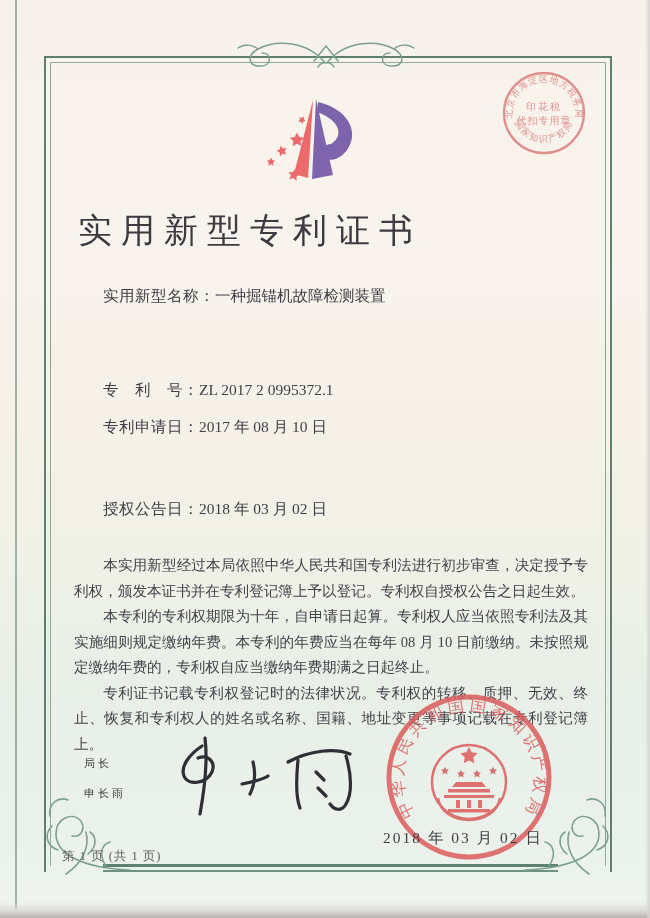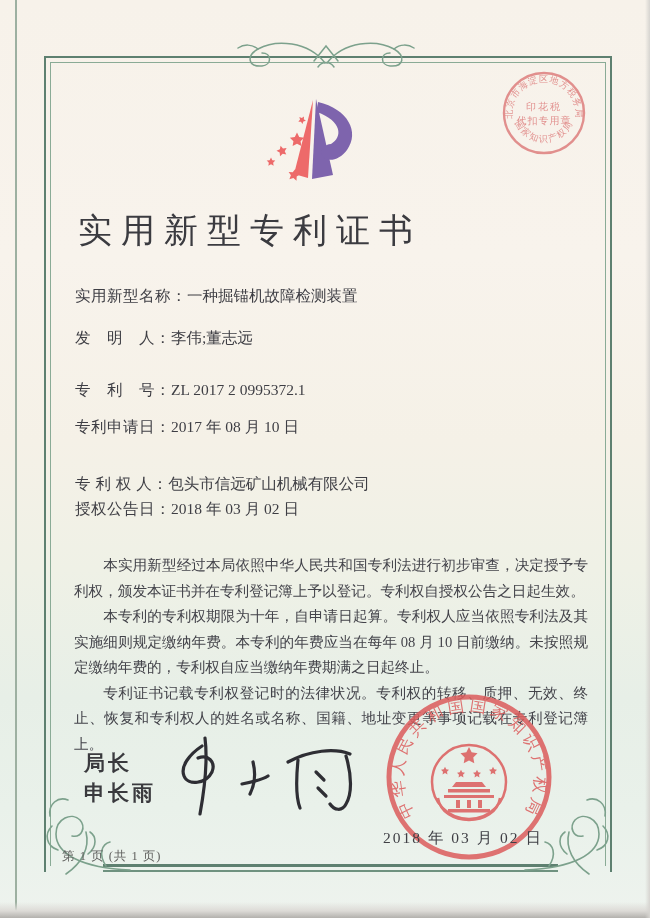--- a/index.html
+++ b/index.html
@@ -28,26 +28,26 @@
   .orn-top { left:228px; top:36px; width:196px; height:42px; }
   .orn-bl  { left:36px;  top:790px; width:96px;  height:86px; }
   .orn-br  { left:523px; top:790px; width:96px;  height:86px; transform:scaleX(-1); }
 
   
   .cert-number { position:absolute; left:74px; top:106px; font-size:15px; letter-spacing:2px; color:#4c4c52; }
   .logo { position:absolute; left:238px; top:86px; width:170px; height:118px; }
   .title { position:absolute; left:78px; top:208px; width:500px; text-align:left;
            font-size:34px; letter-spacing:9px; color:#3b3b40; font-weight:500; }
   .field-row { position:absolute; left:75px; font-size:15.5px; color:#3e3e44; white-space:nowrap; }
-  .field-row .lbl { letter-spacing:0.5px; }
+  .field-row .lbl { letter-spacing:0.5px;margin-left:28px; }
   .row1{top:286px} .row2{top:328px} .row3{top:380px} .row4{top:417px} .row5{top:474px} .row6{top:499px}
   .body-text { position:absolute; left:74px; top:553px; width:514px; font-size:14.6px;
                line-height:25.5px; color:#43434a; text-align:justify; }
   .body-text p { text-indent:2em; }
-  .signoff { position:absolute; left:84px; top:748px; font-size:21px; letter-spacing:3px; color:#3a3a3e; line-height:30px;font-weight:bold; }
+  .signoff { position:absolute; left:84px; top:748px; font-size:11px; letter-spacing:3px; color:#3a3a3e; line-height:30px; }
   .signature { position:absolute; left:150px; top:730px; width:215px; height:88px; z-index:3; }
   .issue-date { position:absolute; left:383px; top:828px; font-size:15.5px; letter-spacing:2px; color:#3f3f45; z-index:6; white-space:nowrap; }
   .footer { position:absolute; left:62px; top:848px; width:500px; text-align:left;
             font-size:12.5px; letter-spacing:1px; color:#5f5f5d; }
 
   
   .office-seal { position:absolute; left:382px; top:690px; width:175px; height:175px; z-index:5; opacity:0.85; }
   .tax-seal { position:absolute; left:489px; top:58px; width:110px; height:110px; z-index:5; opacity:0.72; }
   svg text { font-family:"DejaVu Sans","Liberation Sans",sans-serif; }
 </style>
@@ -95,24 +95,22 @@
     <use href="#star" fill="#ed6a6a" transform="translate(64,34) scale(0.4) rotate(30)"></use>
     <use href="#star" fill="#ed6a6a" transform="translate(59,54) scale(0.75)"></use>
     <use href="#star" fill="#ed6a6a" transform="translate(44,65) scale(0.55) rotate(-15)"></use>
     <use href="#star" fill="#ed6a6a" transform="translate(33,76) scale(0.45)"></use>
     <use href="#star" fill="#ed6a6a" transform="translate(56,89) scale(0.62) rotate(12)"></use>
   </svg>
 
   <div class="title">实用新型专利证书</div>
 
   <div class="field-row row1"><span class="lbl">实用新型名称：</span><span>一种掘锚机故障检测装置</span></div>
-  <div class="field-row row2"><span class="lbl">发　明　人：</span><span>李伟;董志远</span></div>
   <div class="field-row row3"><span class="lbl">专　利　号：</span><span>ZL 2017 2 0995372.1</span></div>
   <div class="field-row row4"><span class="lbl">专利申请日：</span><span>2017 年 08 月 10 日</span></div>
-  <div class="field-row row5"><span class="lbl">专 利 权 人：</span><span>包头市信远矿山机械有限公司</span></div>
   <div class="field-row row6"><span class="lbl">授权公告日：</span><span>2018 年 03 月 02 日</span></div>
 
   <div class="body-text">
     <p>本实用新型经过本局依照中华人民共和国专利法进行初步审查，决定授予专利权，颁发本证书并在专利登记簿上予以登记。专利权自授权公告之日起生效。</p>
     <p>本专利的专利权期限为十年，自申请日起算。专利权人应当依照专利法及其实施细则规定缴纳年费。本专利的年费应当在每年 08 月 10 日前缴纳。未按照规定缴纳年费的，专利权自应当缴纳年费期满之日起终止。</p>
     <p>专利证书记载专利权登记时的法律状况。专利权的转移、质押、无效、终止、恢复和专利权人的姓名或名称、国籍、地址变更等事项记载在专利登记簿上。</p>
   </div>
 
   <div class="signoff">
     <div>局长</div>

